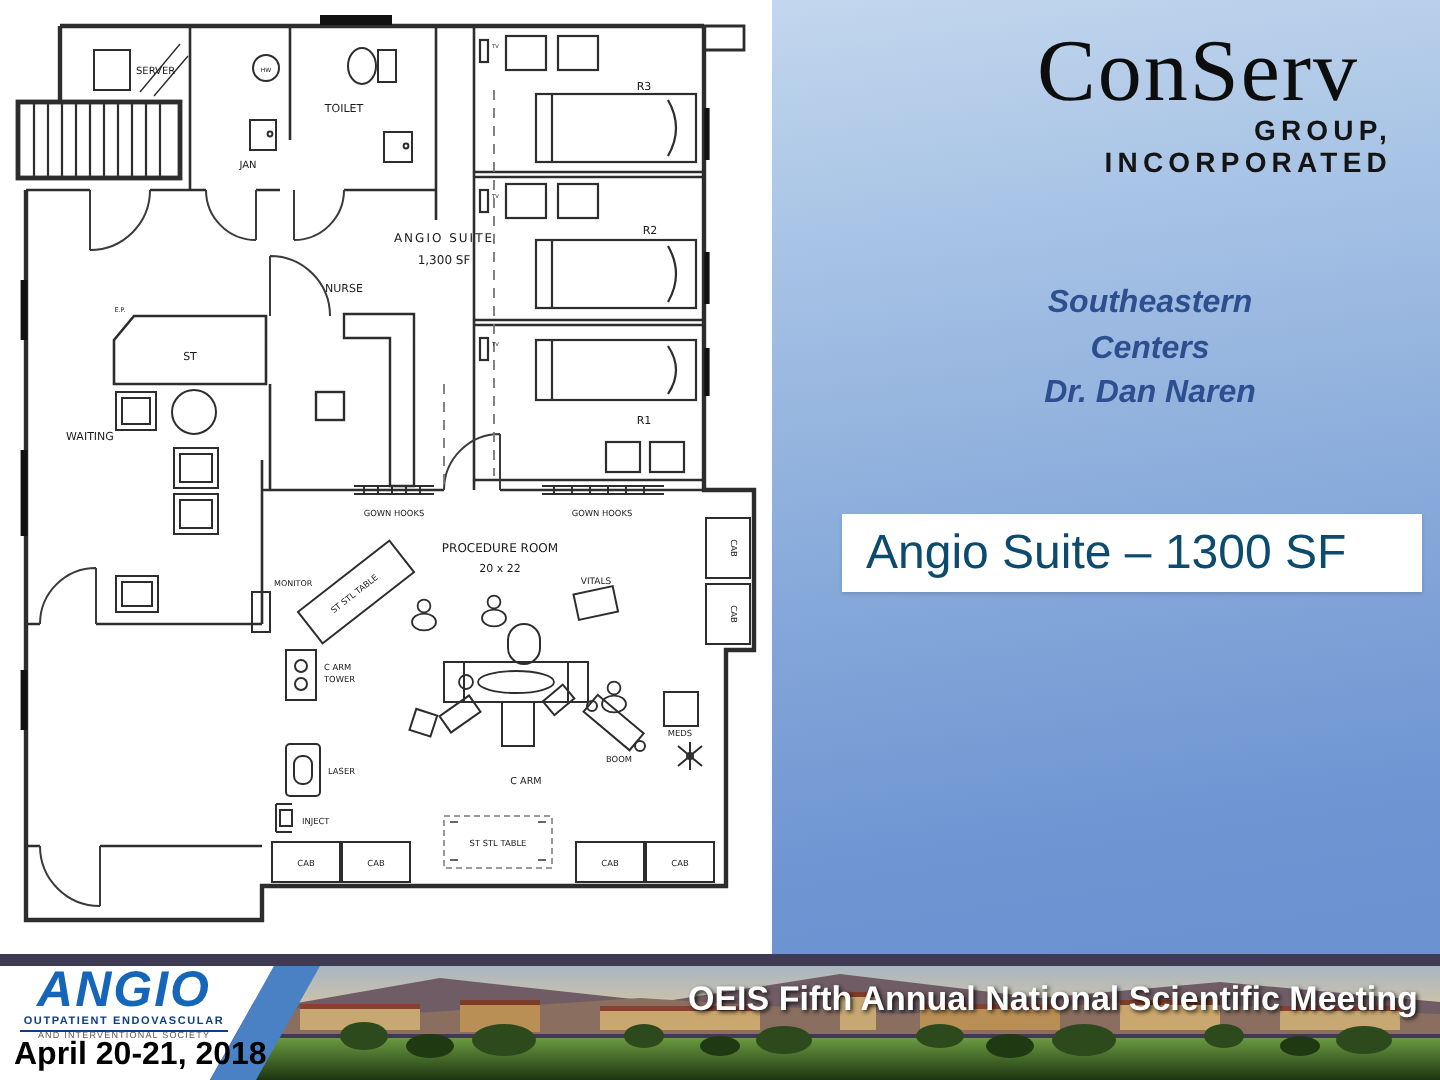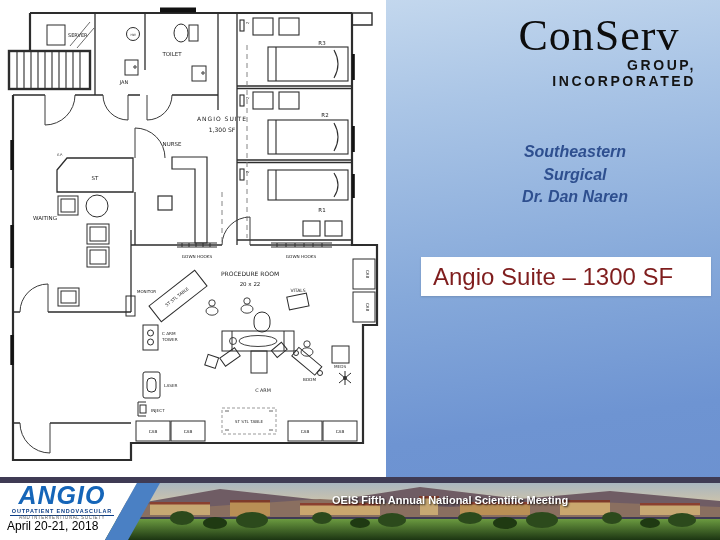--- a/index.html
+++ b/index.html
@@ -12,32 +12,32 @@
   .conserv{position:absolute;left:501px;top:14px;width:196px;text-align:center;}
   .conserv-name{font-family:"Liberation Serif",serif;font-weight:normal;font-size:44px;line-height:44px;color:#0d0d0d;letter-spacing:1px;}
   .conserv-group{font-size:14px;font-weight:bold;letter-spacing:2.6px;color:#141414;text-align:right;margin-top:-1px;padding-right:1px;}
   .conserv-pill{margin-top:3px;background:#1d4632;color:#ffffff;border-radius:8px;border:1px solid #ffffff;
     font-size:8px;font-weight:bold;letter-spacing:2.8px;padding:2.5px 0 2px 0;}
   
   .client{position:absolute;left:430px;top:141px;width:290px;text-align:center;
     font-size:16px;font-weight:bold;font-style:italic;color:#2e4f8f;line-height:22.5px;}
   
   .callout{position:absolute;left:421px;top:257px;width:278px;height:39px;background:#ffffff;
-    color:#7f1d1d;font-size:24px;line-height:39px;padding-left:12px;box-shadow:0 1px 2px rgba(0,0,0,.15);}
+    color:#0c4a6e;font-size:24px;line-height:39px;padding-left:12px;box-shadow:0 1px 2px rgba(0,0,0,.15);}
   
   .footer{position:absolute;left:0;top:477px;width:720px;height:63px;}
   .footer svg{display:block;}
   .oeis-acronym{position:absolute;left:16px;top:483px;width:92px;text-align:center;
     font-size:25px;line-height:25px;font-weight:bold;font-style:italic;color:#1565b8;letter-spacing:1px;}
   .oeis-line1{position:absolute;left:10px;top:508px;width:104px;text-align:center;font-size:5.5px;
     font-weight:bold;letter-spacing:.8px;color:#0d3e86;border-bottom:1px solid #0d3e86;padding-bottom:1px;}
   .oeis-line2{position:absolute;left:10px;top:515px;width:104px;text-align:center;font-size:4.5px;
     letter-spacing:.6px;color:#5a5a5a;}
-  .footer-date{position:absolute;left:7px;top:519px;font-size:12px;font-weight:normal;color:#000000;}
-  .banner-text{position:absolute;left:332px;top:492px;color:#ffffff;font-weight:bold;font-size:11px;
+  .footer-date{position:absolute;left:7px;top:519px;font-size:16px;font-weight:bold;color:#000000;}
+  .banner-text{position:absolute;left:344px;top:492px;color:#ffffff;font-weight:bold;font-size:17px;
     line-height:16px;text-shadow:1px 1px 2px rgba(0,0,0,.85);white-space:nowrap;}
   
   text{font-family:"DejaVu Sans",sans-serif;fill:#1a1a1a;}
 </style>
 </head>
 <body>
 
 <div class="slide">
 
   <div class="plan-panel">
@@ -235,21 +235,21 @@
     </svg>
   </div>
 
   <div class="conserv">
     <div class="conserv-name">ConServ</div>
     <div class="conserv-group">GROUP, INCORPORATED</div>
   </div>
 
   <div class="client">
     <div>Southeastern</div>
-    <div>Surgical</div>
+    <div>Centers</div>
     <div>Dr. Dan Naren</div>
   </div>
 
   <div class="callout">Angio Suite – 1300 SF</div>
 
   <div class="footer">
     <svg viewBox="0 0 720 63" width="720" height="63">
       <defs>
         <linearGradient id="sky" x1="0" y1="0" x2="0" y2="1">
           <stop offset="0" stop-color="#a9b6c0"></stop>

